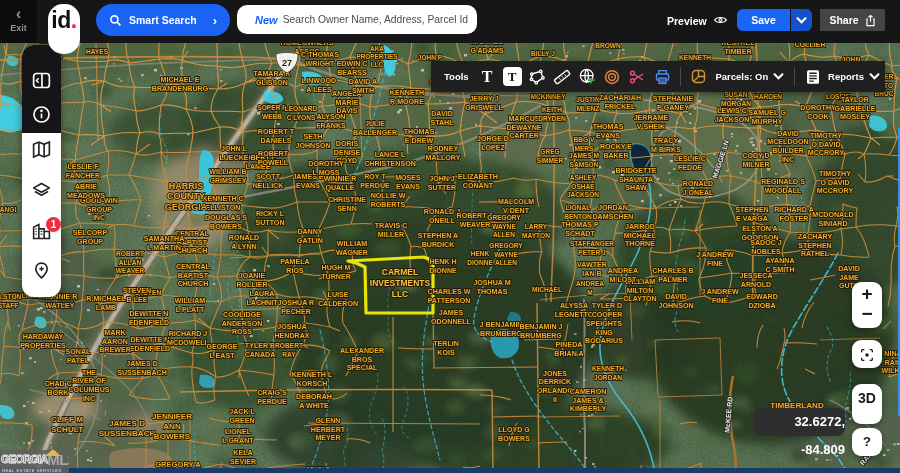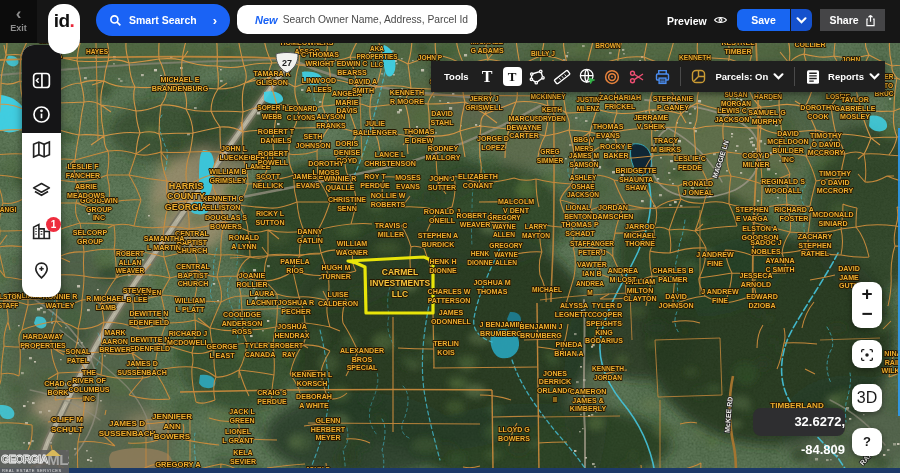--- a/index.html
+++ b/index.html
@@ -6,21 +6,21 @@
  font-family:"Liberation Sans",sans-serif}
 #app{position:relative;width:900px;height:473px;overflow:hidden}
 #map{position:absolute;left:0;top:0}
 
 #topbar{position:absolute;left:0;top:0;width:900px;height:43px;background:#161616;z-index:30}
 #exitzone{position:absolute;left:0;top:0;width:37px;height:43px;background:#0c0c0c;
  color:#9a9a9a;text-align:center}
 #exitzone .chev{font-size:17px;font-weight:bold;line-height:1;margin-top:5px;color:#8f8f8f}
 #exitzone .lbl{font-size:9px;font-weight:bold;margin-top:1px;color:#8f8f8f}
 #logo{position:absolute;left:48px;top:4px;width:32px;height:50px;background:#fff;border-radius:15px;
- text-align:center;font-weight:bold;font-size:19px;color:#111;line-height:33px;letter-spacing:-0.5px}
+ text-align:center;font-weight:bold;font-size:23px;color:#111;line-height:33px;letter-spacing:-0.5px}
 #logo .dot{color:#e8273a}
 #smart{position:absolute;left:96px;top:4px;width:134px;height:32px;background:#1a63f5;border-radius:16px;
  color:#fff;font-weight:bold;font-size:10.5px;display:flex;align-items:center;padding:0 13px}
 #smart svg{margin-right:7px}
 #smart .arrow{margin-left:auto;font-size:13px;font-weight:bold}
 #searchbox{position:absolute;left:237px;top:5px;width:240px;height:29px;background:#fff;border-radius:10px;
  display:flex;align-items:center;padding:0 18px;font-size:11px}
 #searchbox .new{color:#1a63f5;font-weight:bold;font-style:italic;margin-right:5px;font-size:11px}
 #searchbox .ph{color:#4a4a4a;font-size:10.3px;white-space:nowrap}
 #preview{position:absolute;left:667px;top:15px;color:#fff;font-weight:bold;font-size:10.5px;
@@ -50,21 +50,21 @@
 #toolbar .serift{font-family:"Liberation Serif",serif;font-size:16px;font-weight:bold;line-height:1}
 #toolbar .sep{width:1px;height:19px;background:#4a4a4a;margin:0 6px}
 #toolbar .cap{font-weight:bold;font-size:9.5px;margin:0 3px 0 4px;white-space:nowrap}
 #toolbar .chev{margin:0 5px 0 2px;display:flex}
 
 .wbtn{position:absolute;left:852px;width:30px;background:#fff;border-radius:9px;z-index:20;
  box-shadow:0 2px 6px rgba(0,0,0,.4);text-align:center;color:#1a1a1a}
 #zoomer{top:282px;height:46px;font-size:19px;font-weight:bold}
 #zoomer div{height:23px;line-height:23px}
 #shot{top:340px;height:28px;line-height:28px}
-#btn3d{top:384px;height:28px;line-height:28px;font-weight:normal;font-size:16px}
+#btn3d{top:384px;height:40px;line-height:28px;font-weight:bold;font-size:14px}
 #help{top:428px;height:28px;line-height:28px;font-weight:bold;font-size:13px}
 #coords{position:absolute;left:753px;top:408px;width:92px;height:28px;background:#2e2e30;
  border-radius:8px;color:#fff;font-weight:bold;font-size:13px;text-align:right;line-height:28px;z-index:20}
 
 #gmls{position:absolute;left:0px;top:450px;width:69px;height:23px;background:rgba(96,96,96,.88);
  z-index:15;overflow:hidden}
 #gmls .row{display:flex;align-items:flex-end;height:16px;margin:1px 0 0 1px}
 #gmls .g{font-size:11px;font-weight:bold;color:rgba(255,255,255,0.08);-webkit-text-stroke:0.8px #f2f2f2;
  letter-spacing:-0.8px;line-height:15px}
 #gmls .m{font-size:15px;font-weight:bold;color:#a8a8a6;line-height:15px;letter-spacing:-0.7px}

